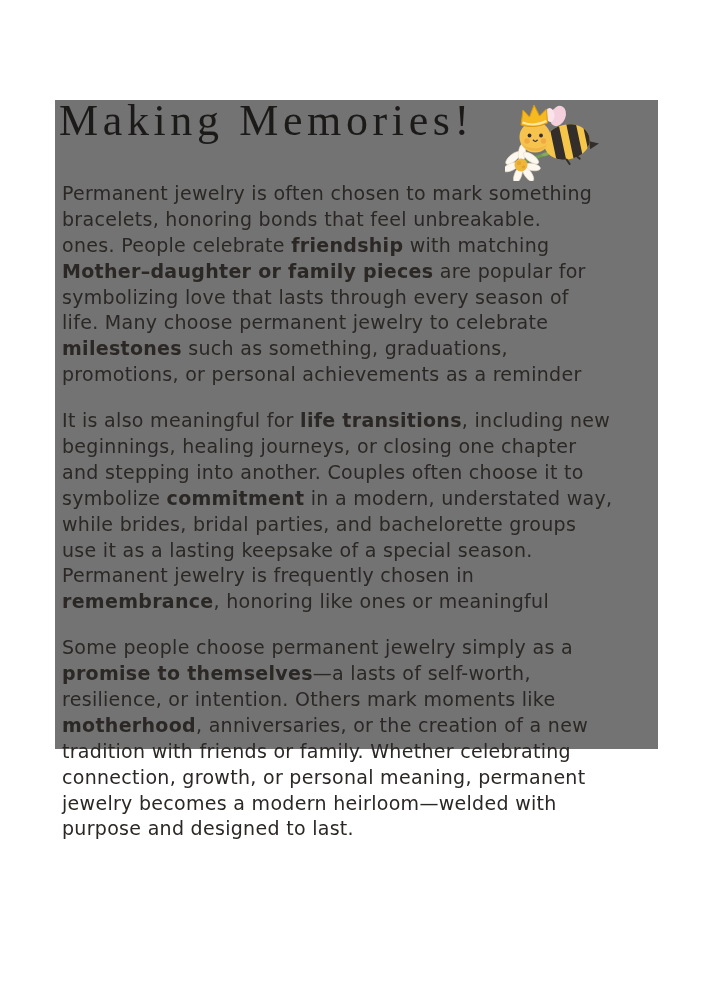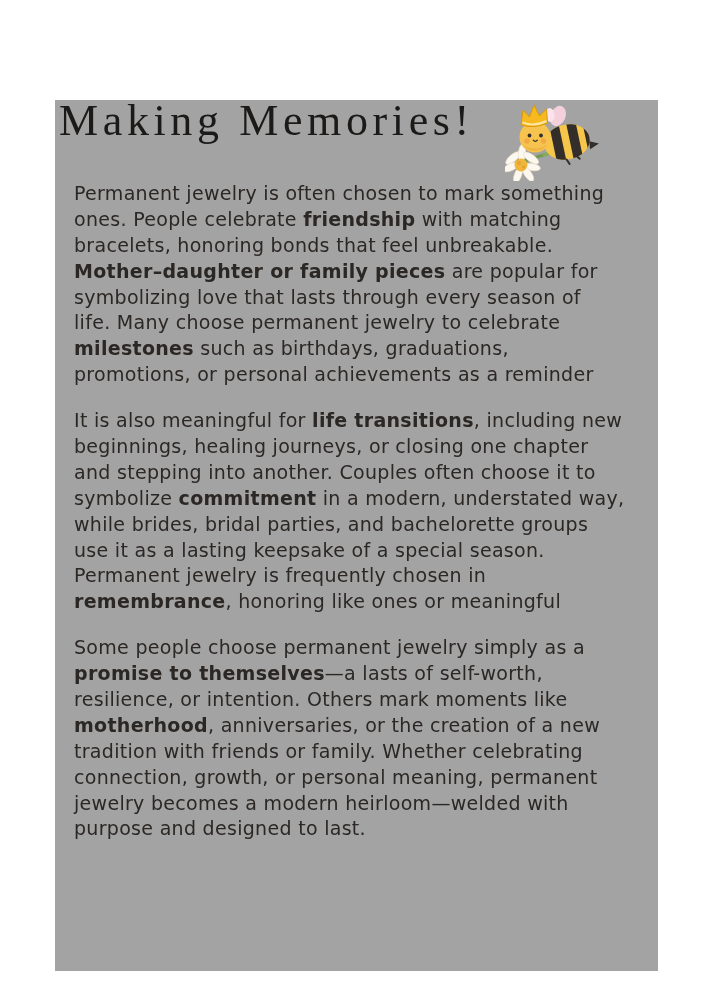--- a/index.html
+++ b/index.html
@@ -12,22 +12,22 @@
     background: #ffffff;
     position: relative;
     font-family: "DejaVu Sans", sans-serif;
     overflow: hidden;
   }
   .panel {
     position: absolute;
     left: 55px;
     top: 100px;
     width: 603px;
-    height: 871px;
-    background: #a3a3a3;
+    height: 649px;
+    background: #737373;
   }
   .header {
     position: absolute;
     left: 0;
     top: 0;
     width: 100%;
     height: 84px;
   }
   .title {
     position: absolute;
@@ -51,21 +51,21 @@
     position: absolute;
     left: 7px;
     top: 81px;
     width: 594px;
     color: #2b2725;
     font-size: 19px;
     line-height: 25.9px;
     letter-spacing: 0.3px;
   }
   .paragraph {
-    margin: 0 0 20px 12px;
+    margin: 0 0 20px 0;
   }
   .line {
     height: 25.9px;
     white-space: nowrap;
   }
   .bold {
     font-weight: 700;
   }
 </style>
 </head>
@@ -120,26 +120,26 @@
       <circle cx="38.5" cy="38" r="2.7" fill="#f0a03c" opacity="0.75"></circle>
 
       <path d="M16,22 L18,7 L24.5,14 L29,2 L34.5,13 L41.5,6 L42.5,20 Q30,26 16,22 Z" fill="#f6b91f" stroke="#d9990e" stroke-width="1"></path>
       <path d="M17.5,19.5 Q30,24 41.5,18" stroke="#fde6a0" stroke-width="2" fill="none"></path>
     </svg>
   </div>
 
   <div class="body-text">
       <div class="paragraph">
         <div class="line"><span>Permanent jewelry is often chosen to mark something</span></div>
+        <div class="line"><span>bracelets, honoring bonds that feel unbreakable.</span></div>
         <div class="line"><span>ones. People celebrate </span><span class="bold">friendship</span><span> with matching</span></div>
-        <div class="line"><span>bracelets, honoring bonds that feel unbreakable.</span></div>
         <div class="line"><span class="bold">Mother–daughter or family pieces</span><span> are popular for</span></div>
         <div class="line"><span>symbolizing love that lasts through every season of</span></div>
         <div class="line"><span>life. Many choose permanent jewelry to celebrate</span></div>
-        <div class="line"><span class="bold">milestones</span><span> such as birthdays, graduations,</span></div>
+        <div class="line"><span class="bold">milestones</span><span> such as something, graduations,</span></div>
         <div class="line"><span>promotions, or personal achievements as a reminder</span></div>
       </div>
       <div class="paragraph">
         <div class="line"><span>It is also meaningful for </span><span class="bold">life transitions</span><span>, including new</span></div>
         <div class="line"><span>beginnings, healing journeys, or closing one chapter</span></div>
         <div class="line"><span>and stepping into another. Couples often choose it to</span></div>
         <div class="line"><span>symbolize </span><span class="bold">commitment</span><span> in a modern, understated way,</span></div>
         <div class="line"><span>while brides, bridal parties, and bachelorette groups</span></div>
         <div class="line"><span>use it as a lasting keepsake of a special season.</span></div>
         <div class="line"><span>Permanent jewelry is frequently chosen in</span></div>

